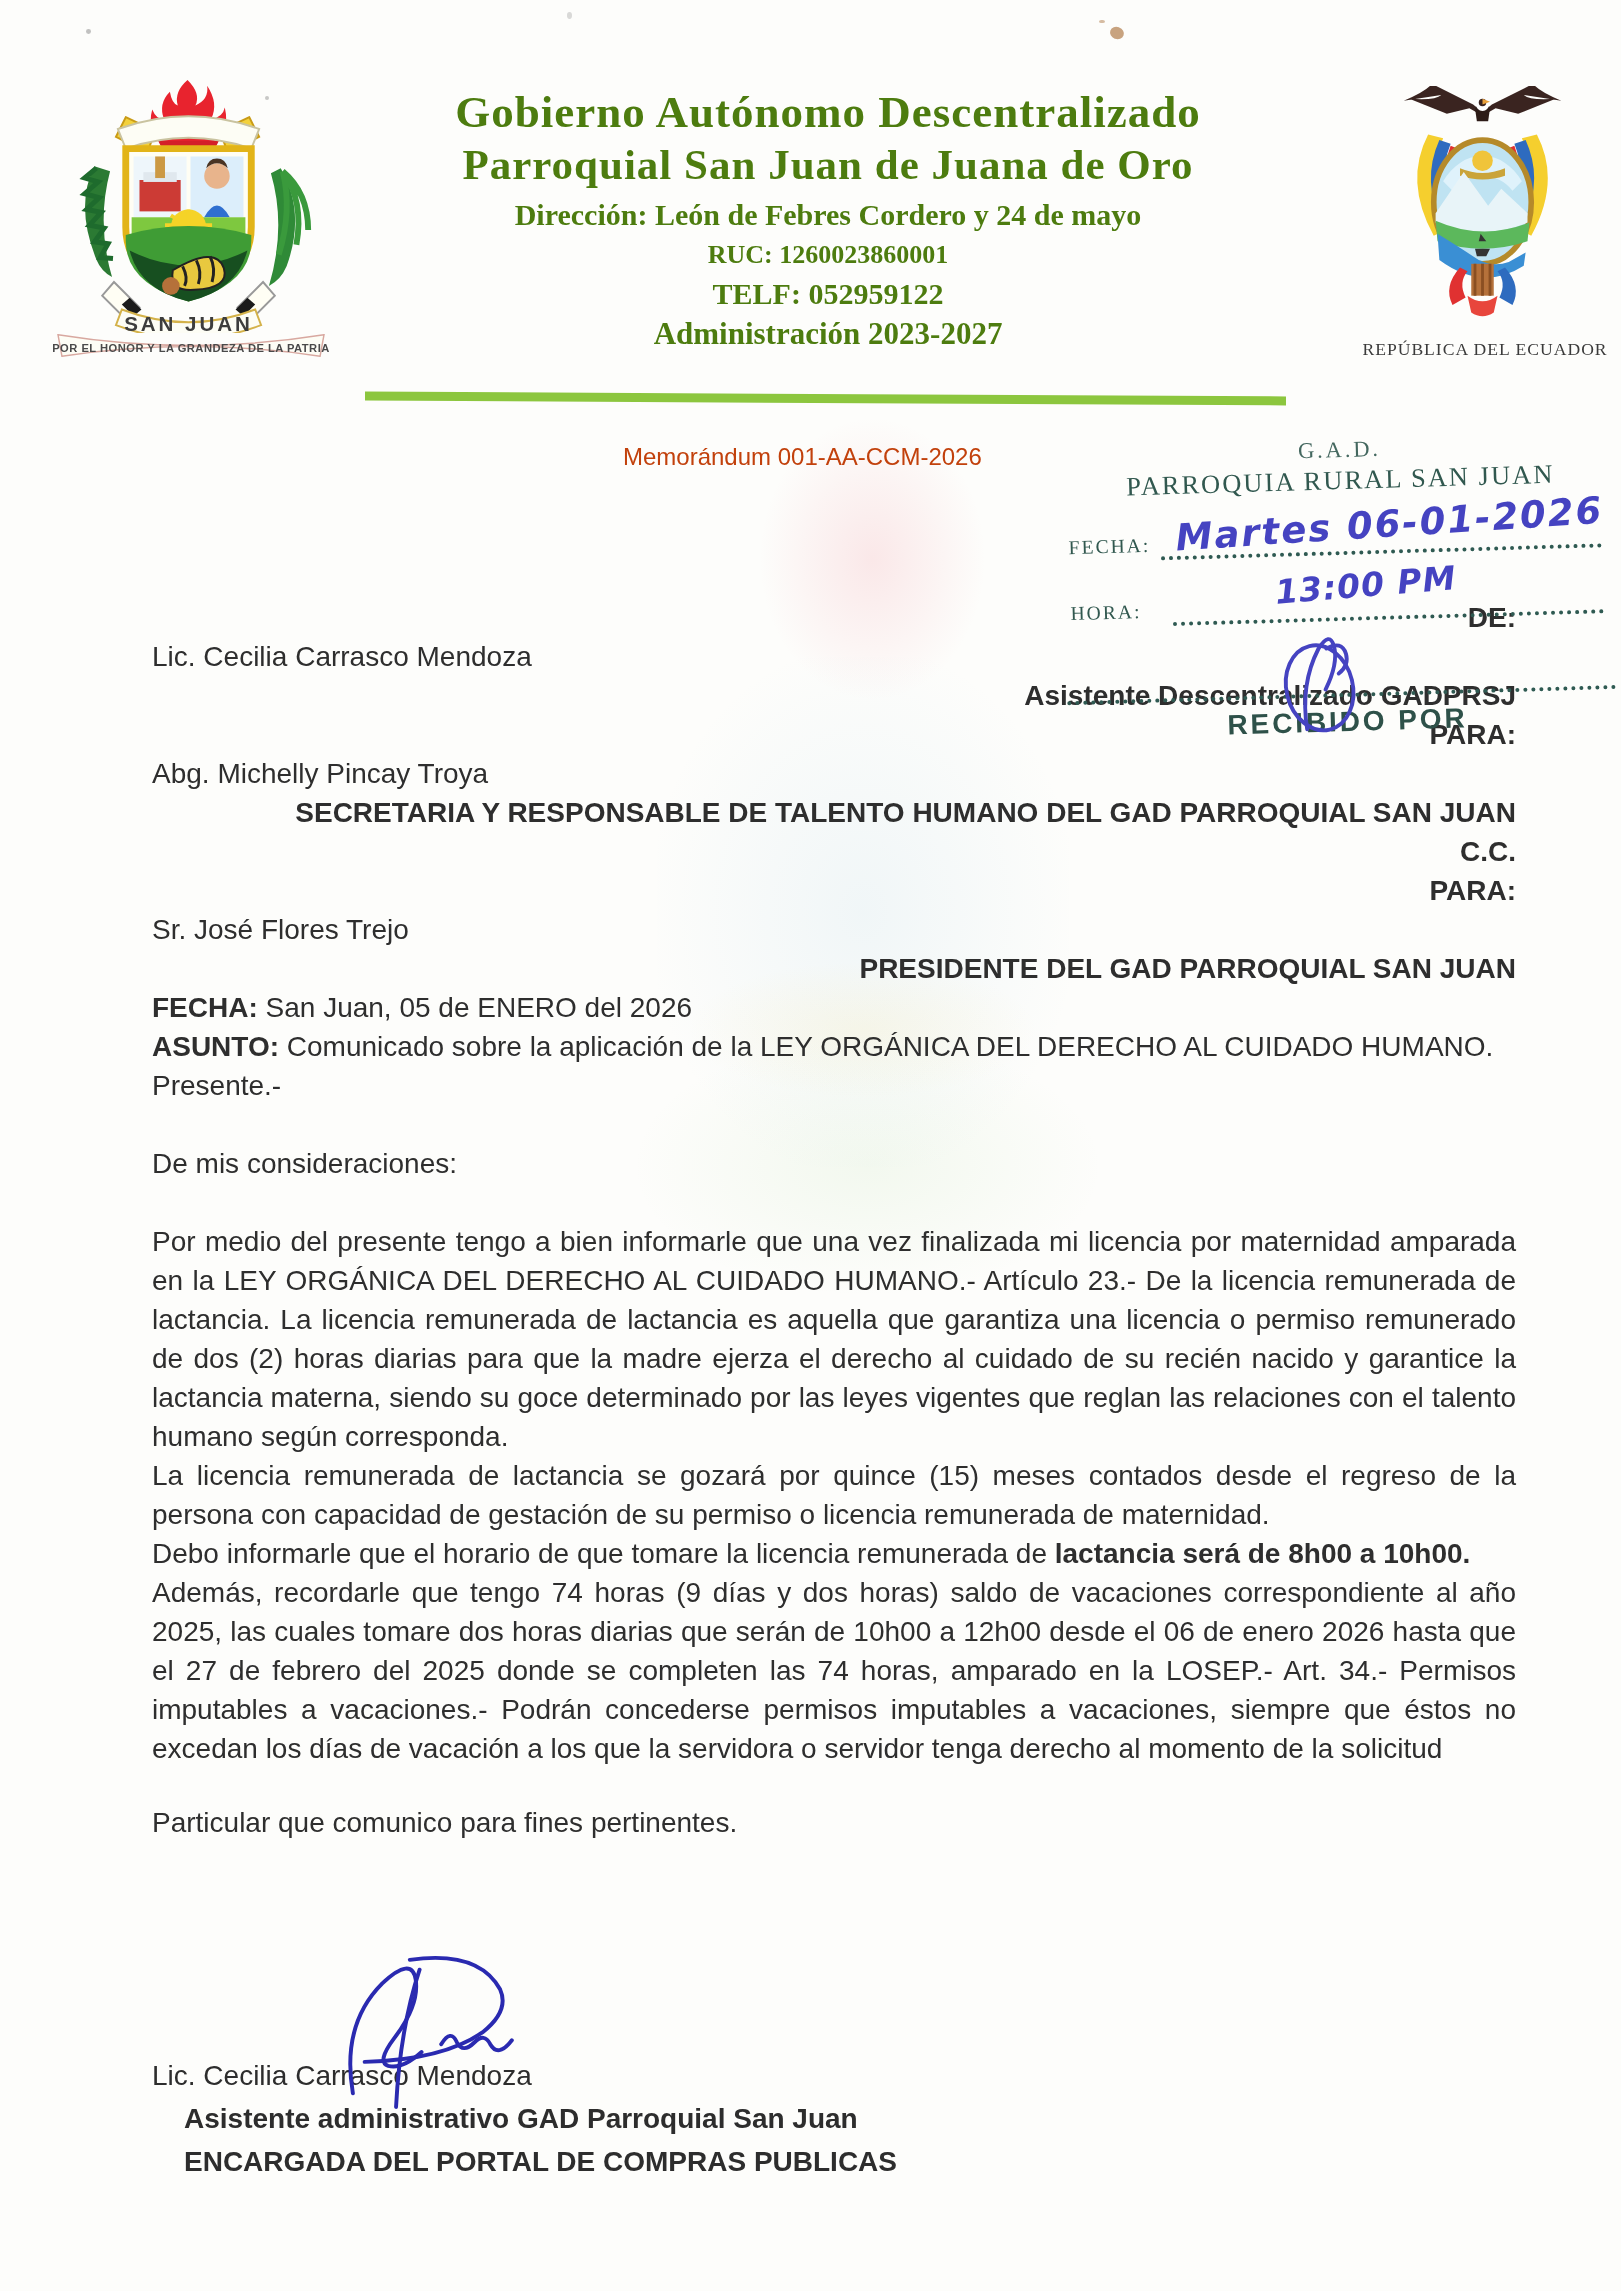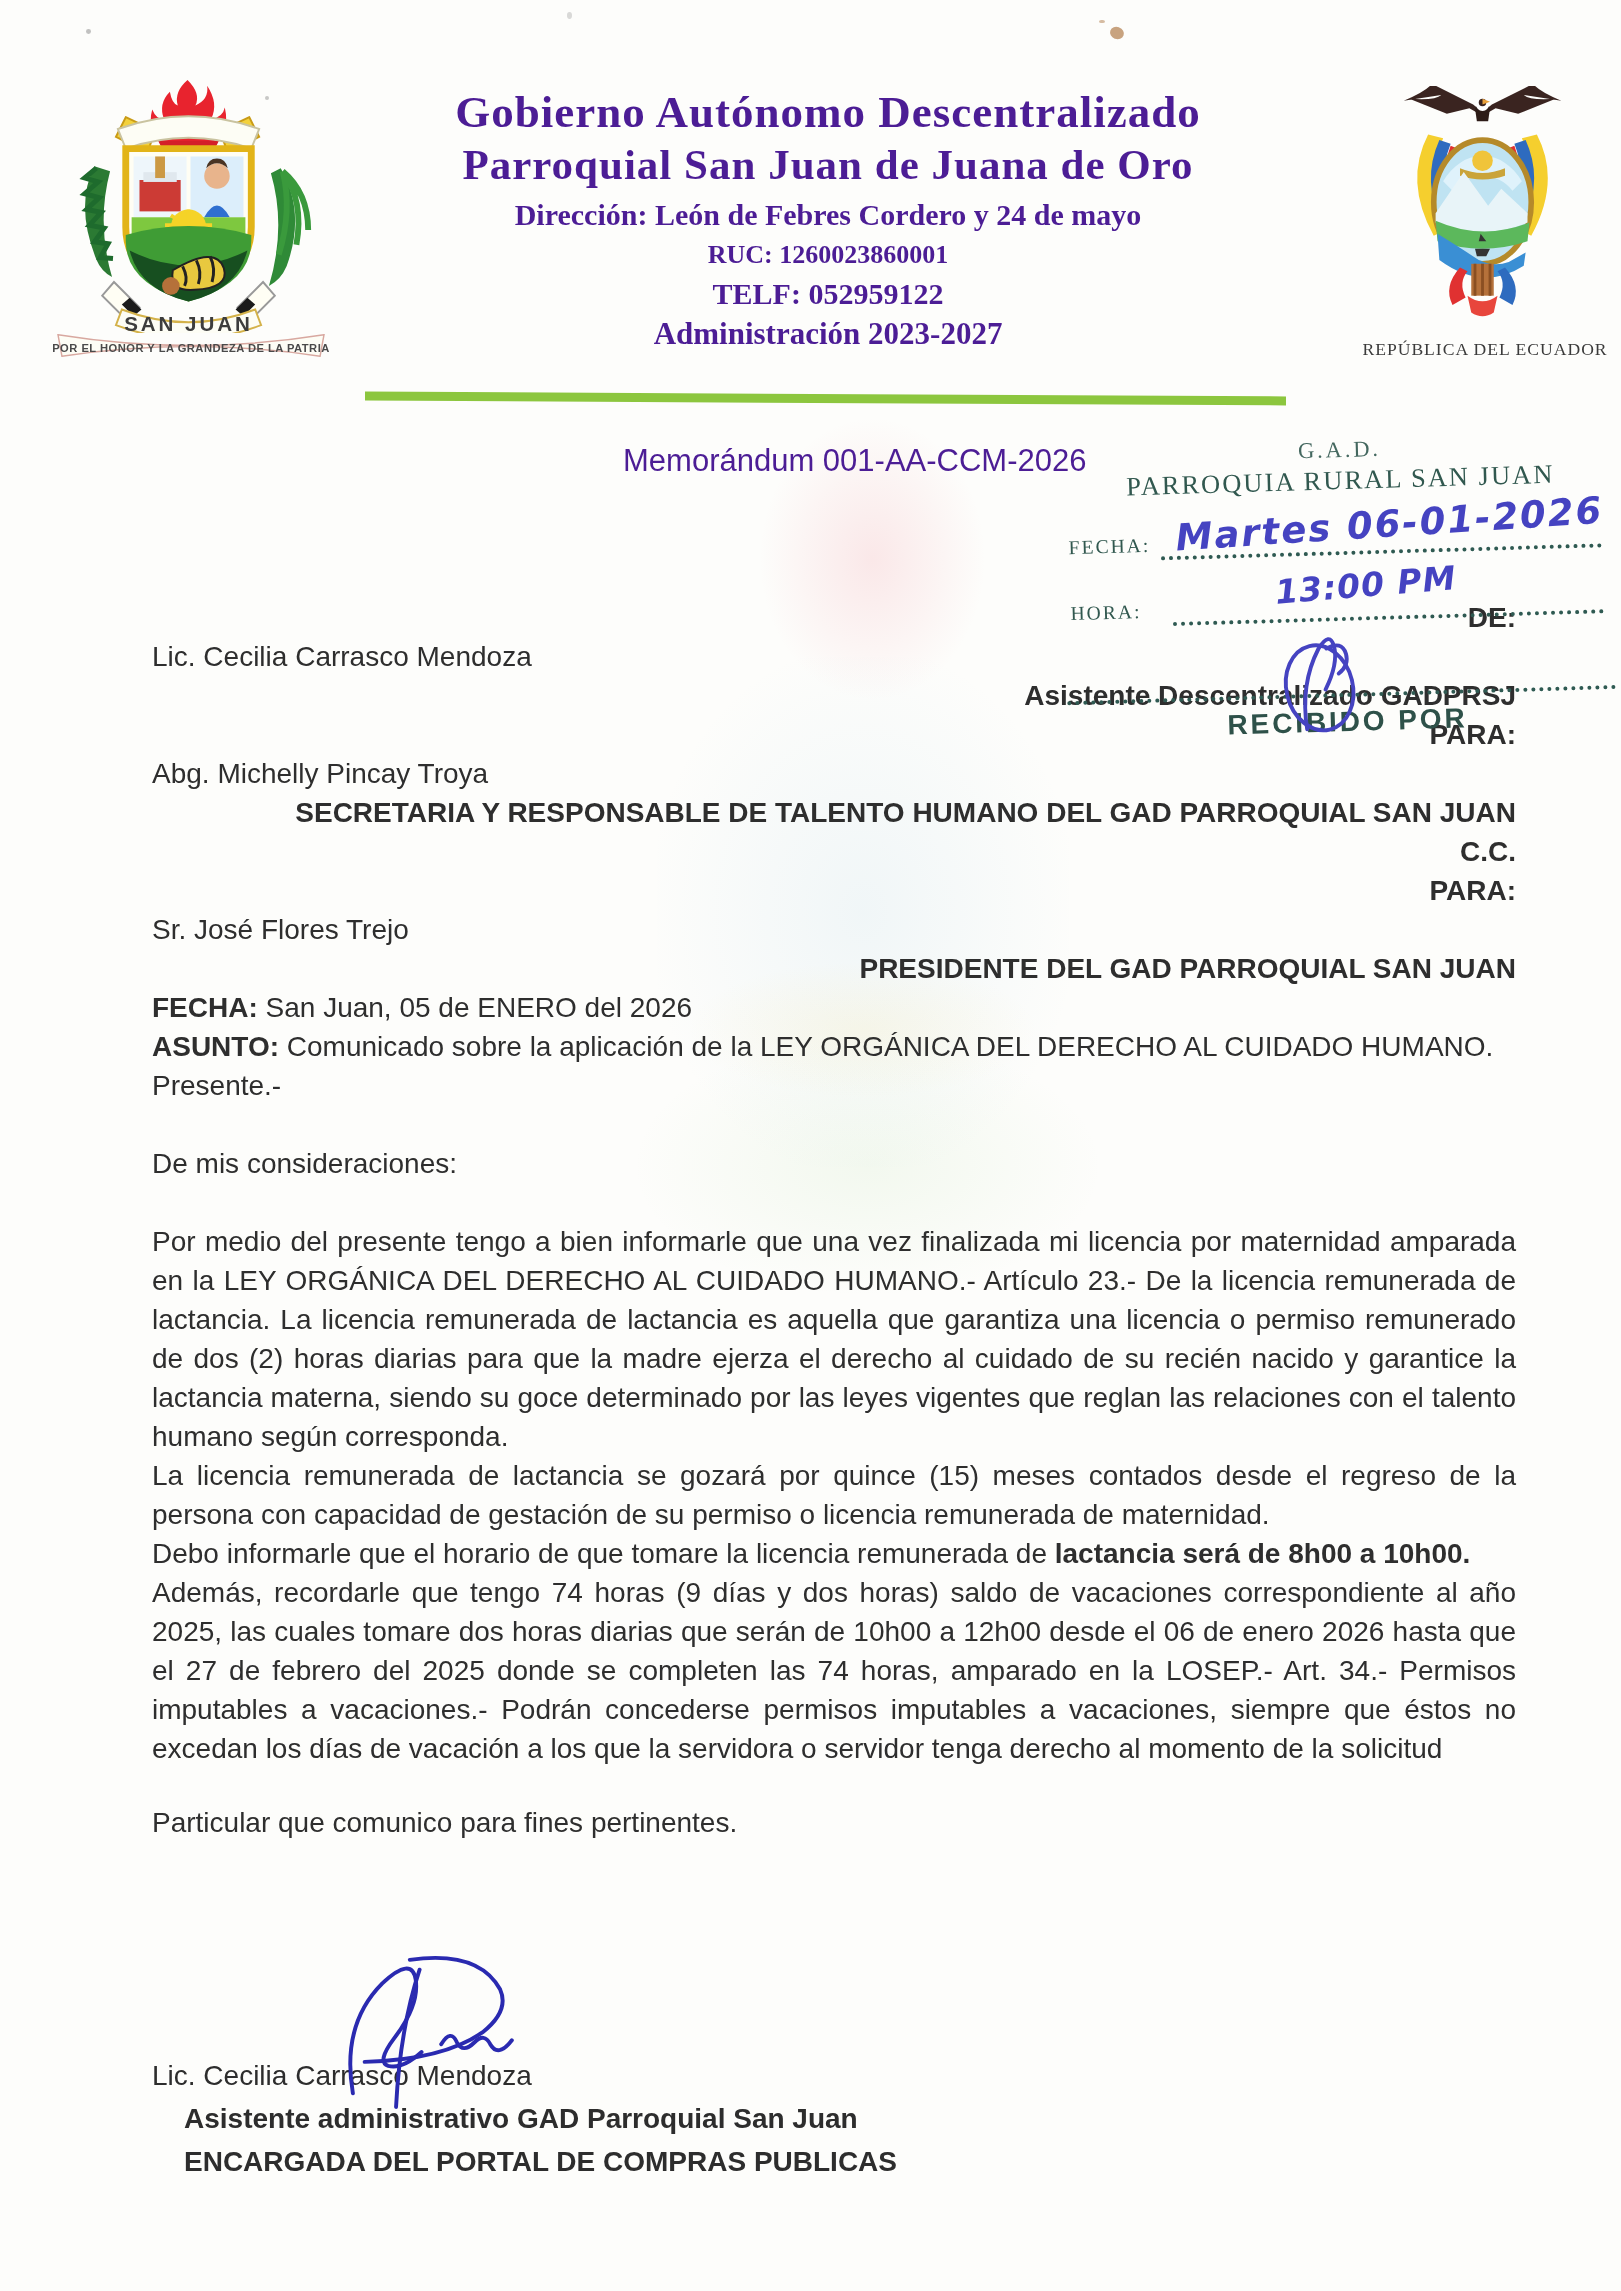--- a/index.html
+++ b/index.html
@@ -10,21 +10,21 @@
     font-family:"Liberation Sans", sans-serif;
     color:#2d2d2d;
     overflow:hidden;
   }
 
   
   .header-center {
     position:absolute; left:323px; top:86px; width:1010px;
     text-align:center;
     font-family:"Liberation Serif", serif;
-    color:#4c1d95; font-weight:bold;
+    color:#4d7c0f; font-weight:bold;
   }
   .org1 { font-size:45px; line-height:53px; letter-spacing:1px; }
   .org2 { font-size:43px; line-height:51px; letter-spacing:1px; }
   .addr { font-size:30px; line-height:41px; margin-top:3.9px; }
   .ruc  { font-size:26px; line-height:39px; }
   .telf { font-size:30px; line-height:39px; }
   .admin{ font-size:31px; line-height:41px; }
   .green-rule {
     position:absolute; left:365px; top:394px; width:921px; height:8.8px;
     background:#8cc63e; transform:rotate(0.3deg);
@@ -45,21 +45,21 @@
   .wm-shield { position:absolute; left:108px; top:245px; width:412px; height:510px; border-radius:39px 39px 157px 157px;
     background:radial-gradient(ellipse at center, rgba(130,185,215,0.10), rgba(130,185,215,0) 75%); }
   .wm-green { position:absolute; left:88px; top:627px; width:461px; height:255px;
     background:radial-gradient(ellipse at center, rgba(150,205,130,0.10), rgba(150,205,130,0) 72%); }
   .wm-gold { position:absolute; left:137px; top:549px; width:353px; height:137px;
     background:radial-gradient(ellipse at center, rgba(240,215,110,0.12), rgba(240,215,110,0) 70%); }
 
   
   .memo-title {
     position:absolute; left:623px; top:443px;
-    font-size:31px; color:#4c1d95; z-index:2;
+    font-size:24px; color:#c2410c; z-index:2;
   }
 
   
   .stamp {
     position:absolute; left:1064px; top:437px; width:559px; z-index:2;
     transform:rotate(-1.7deg);
     color:#31584f;
     font-family:"Liberation Serif", serif;
   }
   .stamp-l1 { text-align:center; font-size:22.5px; letter-spacing:2.9px; opacity:0.9; }

